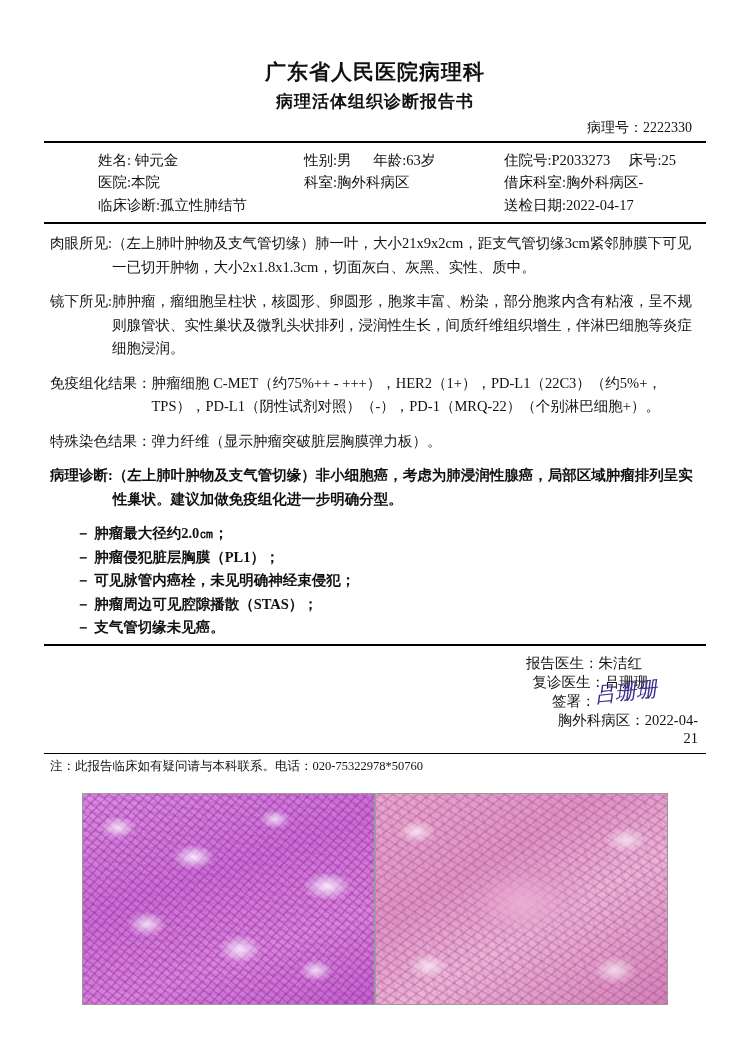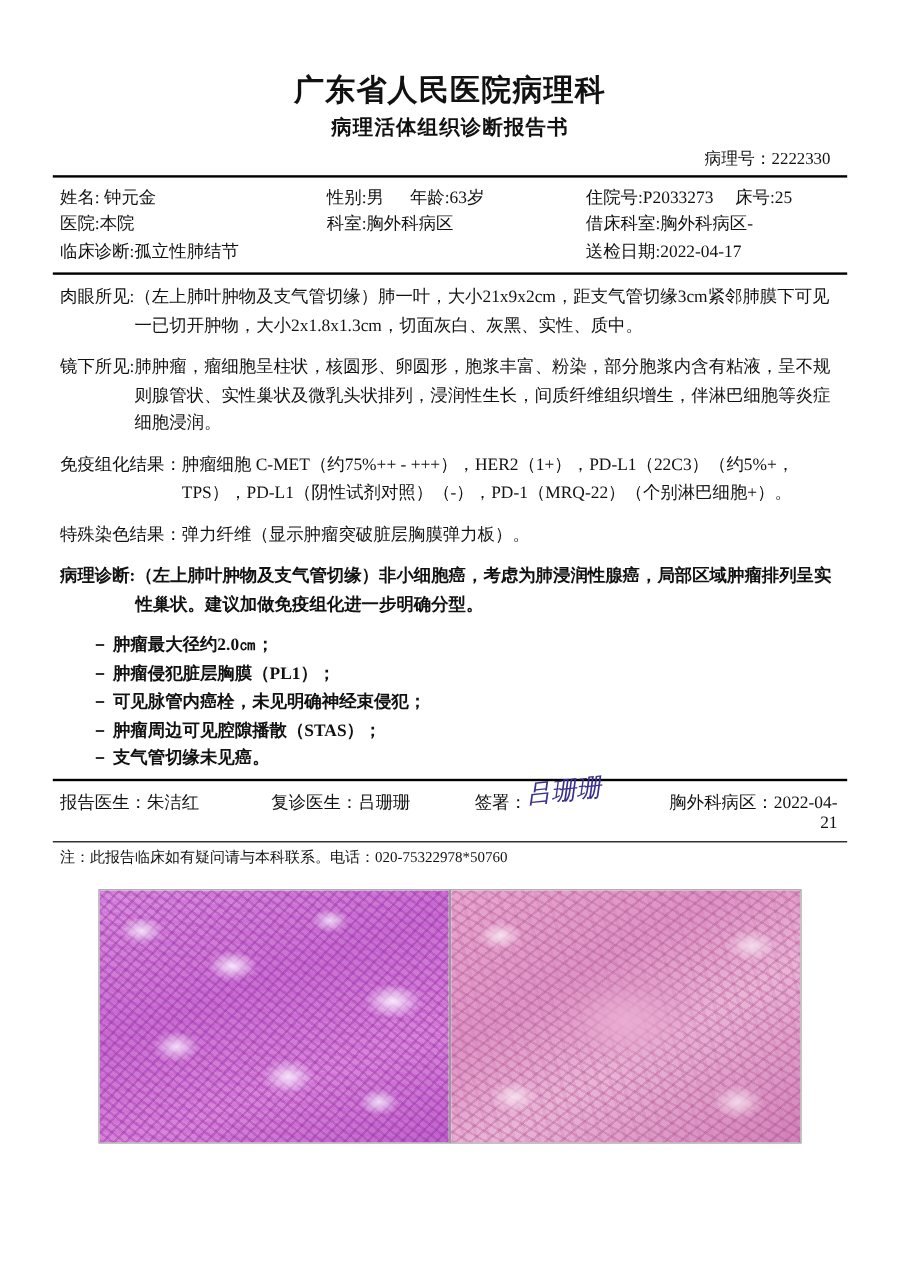--- a/index.html
+++ b/index.html
@@ -19,21 +19,21 @@
   .page {
     width: 750px;
     height: 1062px;
     padding: 40px 44px 10px 44px;
     position: relative;
   }
   .hdr {
     text-align: center;
   }
   .hdr .line1 {
-    font-size: 25px;
+    font-size: 21px;
     font-weight: bold;
     letter-spacing: 1px;
     margin: 18px 0 4px 0;
   }
   .hdr .line2 {
     font-size: 17px;
     font-weight: bold;
     letter-spacing: 1px;
     margin: 0 0 6px 0;
   }
@@ -48,20 +48,21 @@
   .rule {
     border: none;
     border-top: 1px solid #000;
     margin: 0;
   }
   .rule.thick { border-top-width: 2px; }
   .info {
     font-size: 14.5px;
     padding: 6px 2px 6px 6px;
     line-height: 1.55;
+    margin-left: 48px;
   }
   .info .row {
     display: flex;
     width: 100%;
   }
   .info .c1 { width: 34%; }
   .info .c2 { width: 33%; }
   .info .c3 { width: 33%; text-align: left; }
   .body {
     font-size: 14.5px;
@@ -91,21 +92,22 @@
     font-weight: bold;
     line-height: 1.62;
   }
   .footer {
     font-size: 14.5px;
     padding: 8px 4px 6px 6px;
     position: relative;
   }
   .footer .frow {
     display: flex;
-    align-items: flex-start;
+    align-items: flex-end;
+    flex-direction: column;
   }
   .footer .f1 { width: 27%; }
   .footer .f2 { width: 26%; }
   .footer .f3 { width: 23%; position: relative; }
   .footer .f4 { width: 24%; text-align: right; padding-right: 4px;}
   .sig {
     position: absolute;
     left: 42px;
     top: -14px;
     font-family: "DejaVu Serif", serif;

